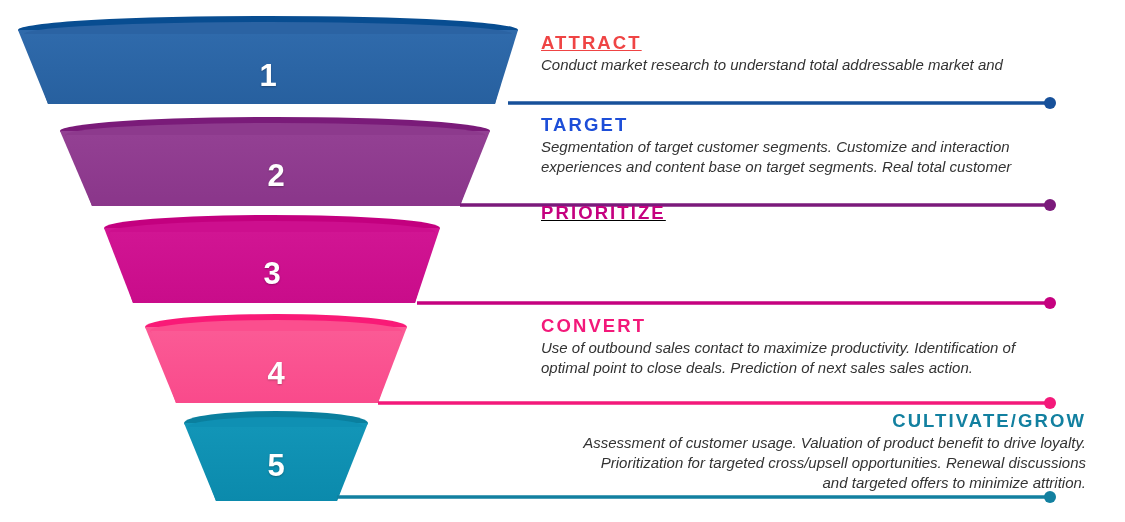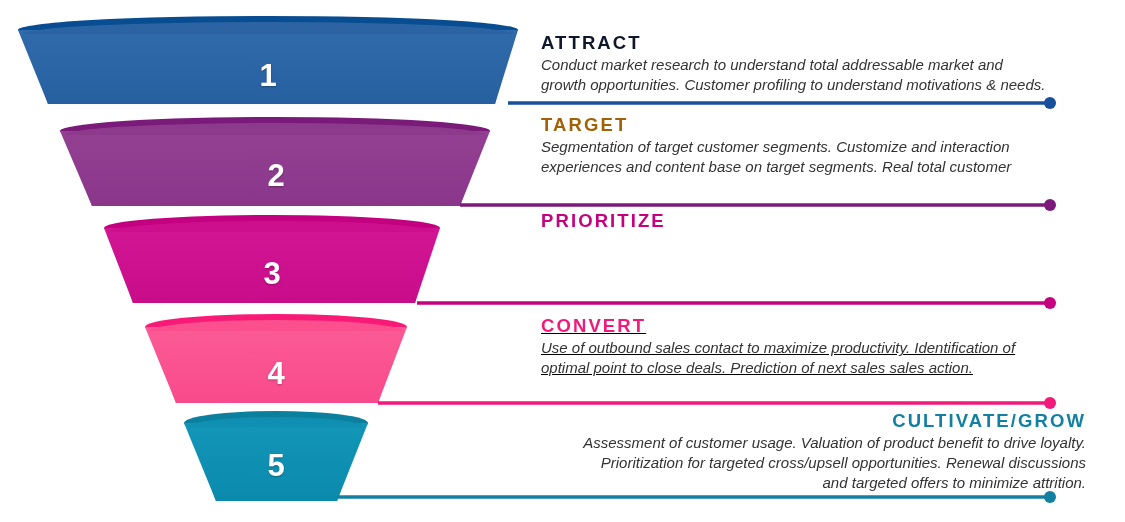--- a/index.html
+++ b/index.html
@@ -142,40 +142,39 @@
     </g>
   </svg>
 
   <div class="stage-number" style="left:238px; top:60px; width:60px;">1</div>
   <div class="stage-number" style="left:246px; top:160px; width:60px;">2</div>
   <div class="stage-number" style="left:242px; top:258px; width:60px;">3</div>
   <div class="stage-number" style="left:246px; top:358px; width:60px;">4</div>
   <div class="stage-number" style="left:246px; top:450px; width:60px;">5</div>
 
   <div class="text-block" style="left:541px; top:33px; width:545px;">
-    <div class="stage-title" style="color:#0f172a;">ATTRACT</div>
+    <div class="stage-title" style="color:#ef4444;text-decoration:underline;">ATTRACT</div>
     <div class="stage-desc">
       <span>Conduct market research to understand total addressable market and</span>
-      <span>growth opportunities. Customer profiling to understand motivations &amp; needs.</span>
     </div>
   </div>
 
   <div class="text-block" style="left:541px; top:115px; width:545px;">
-    <div class="stage-title" style="color:#a16207;">TARGET</div>
+    <div class="stage-title" style="color:#1d4ed8;">TARGET</div>
     <div class="stage-desc">
       <span>Segmentation of target customer segments. Customize and interaction</span>
       <span>experiences and content base on target segments. Real total customer</span>
     </div>
   </div>
 
-  <div class="text-block" style="left:541px; top:211px; width:545px;">
+  <div class="text-block" style="left:541px; top:203px; width:545px;text-decoration:underline;">
     <div class="stage-title" style="color:#c5017f;">PRIORITIZE</div>
   </div>
 
-  <div class="text-block" style="left:541px; top:316px; width:545px;text-decoration:underline;">
+  <div class="text-block" style="left:541px; top:316px; width:545px;">
     <div class="stage-title" style="color:#f3197a;">CONVERT</div>
     <div class="stage-desc">
       <span>Use of outbound sales contact to maximize productivity. Identification of</span>
       <span>optimal point to close deals. Prediction of next sales sales action.</span>
     </div>
   </div>
 
   <div class="text-block" style="left:541px; top:411px; width:545px;text-align:right;">
     <div class="stage-title" style="color:#1280a0;">CULTIVATE/GROW</div>
     <div class="stage-desc">

